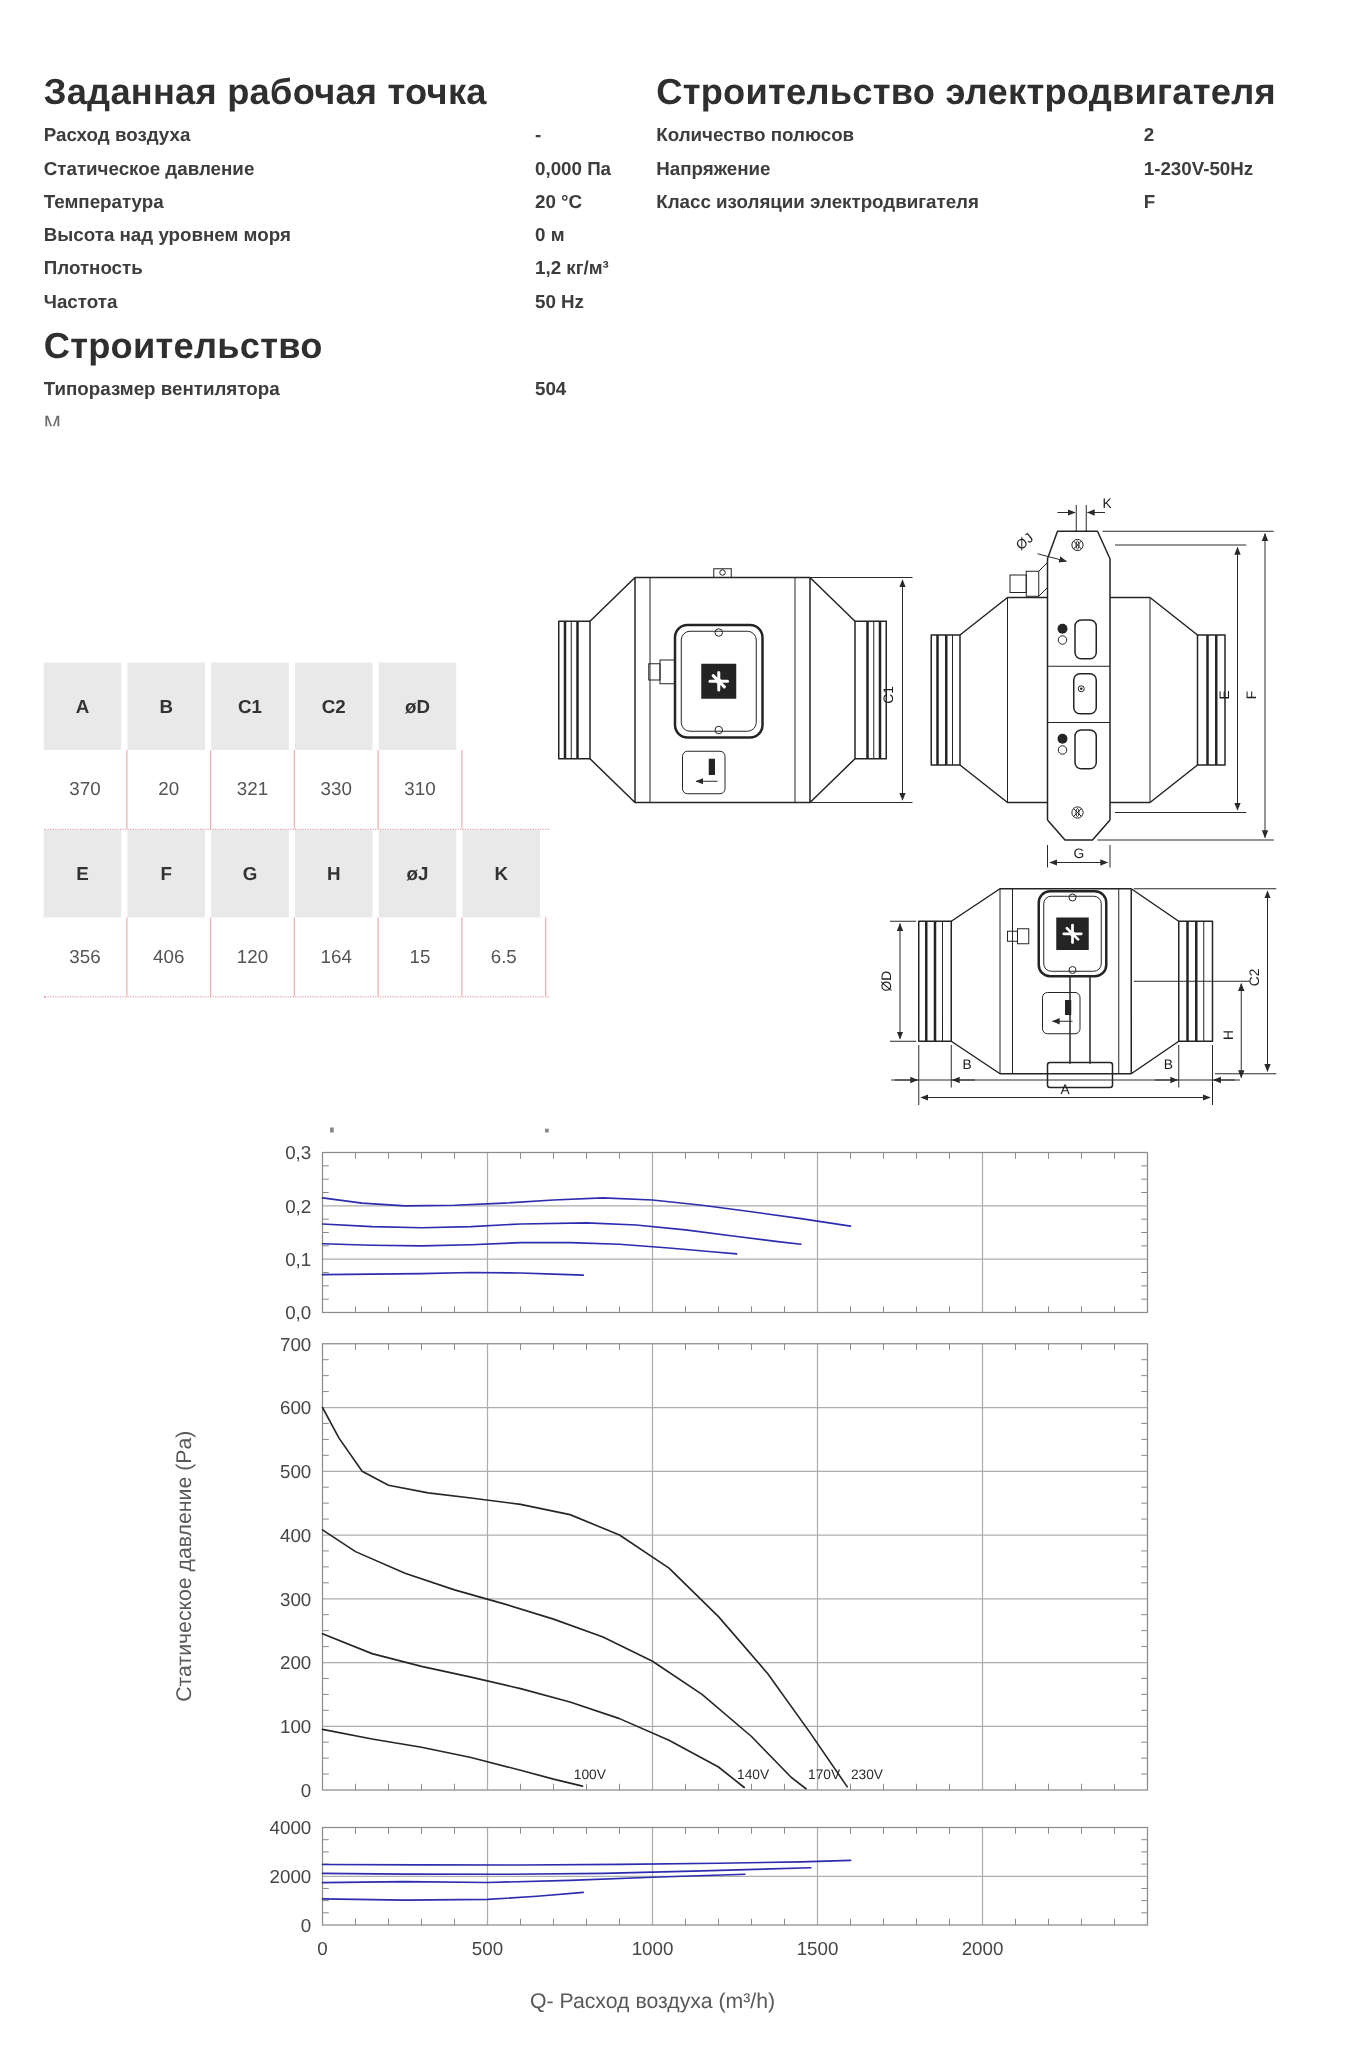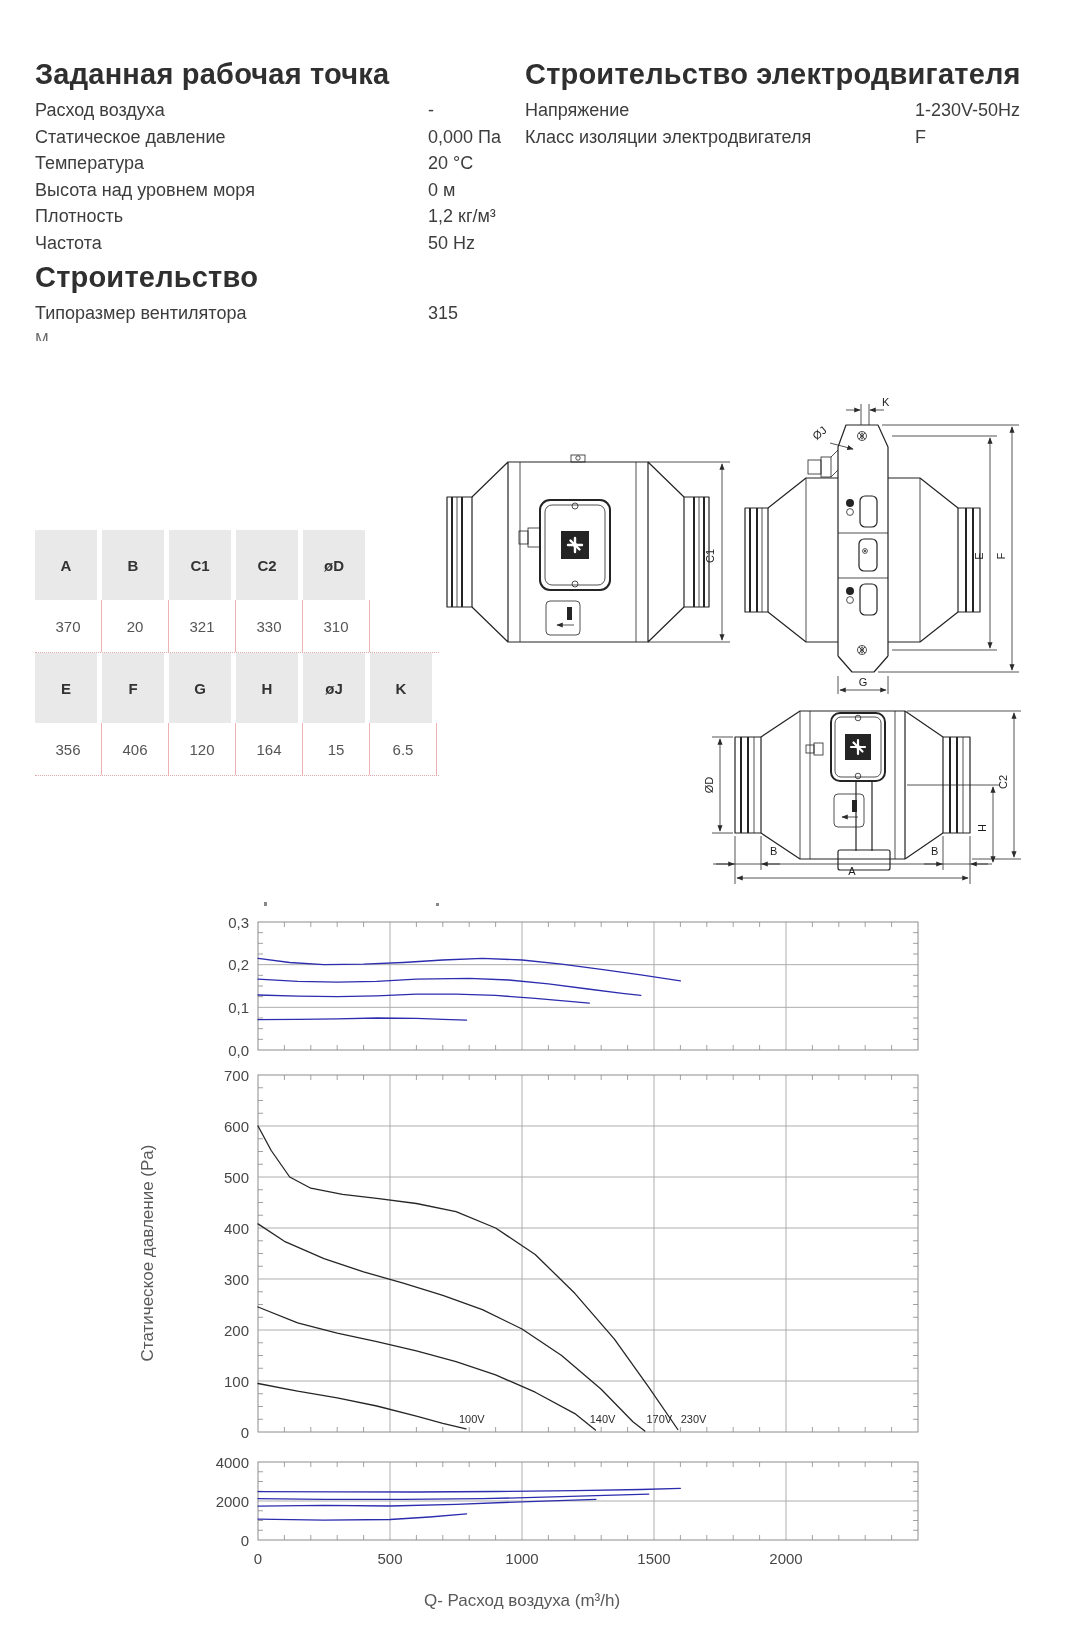--- a/index.html
+++ b/index.html
@@ -1,33 +1,33 @@
 <!DOCTYPE html>
 <html><head>
 <meta charset="utf-8">
 <style>
   *{margin:0;padding:0;box-sizing:border-box}
   html,body{background:#fff}
   body{width:1090px;height:1640px;position:relative;overflow:hidden;
        font-family:"Liberation Sans","DejaVu Sans",sans-serif;color:#3d3d3d}
   .sec{position:absolute}
   .sec h1{font-size:29px;font-weight:700;color:#2f2f2f;letter-spacing:.2px;margin-bottom:9px;white-space:nowrap}
-  .prow{position:relative;height:26.6px;font-size:18px;font-weight:400;color:#3d3d3d;white-space:nowrap}
+  .prow{position:relative;height:26.6px;font-size:15px;font-weight:700;color:#3d3d3d;white-space:nowrap}
   .prow .val{position:absolute;top:0}
   #op-sec .val{left:393px}
   #motor-sec .val{left:390px}
   #con-sec .val{left:393px}
   .clipped{height:11px;overflow:hidden;font-size:16.5px;color:#6a6a6a}
   
   #dims{position:absolute;left:35px;top:530px;width:404px}
   .tgroup{border-bottom:1px dotted #e0a8a8}
   .hrow,.vrow{display:flex}
   .hcell{width:62px;height:70px;margin-right:5px;background:#e9e9e9;display:flex;align-items:center;justify-content:center;
          font-size:15px;font-weight:bold;color:#333}
-  .vcell{width:67px;height:52px;display:flex;align-items:center;justify-content:center;
+  .vcell{width:67px;height:63px;display:flex;align-items:center;justify-content:center;
          font-size:15px;color:#555;border-right:1px solid #efb2b2}
   
   svg{position:absolute}
   .ol{stroke:#242424;stroke-width:1.2;fill:none;stroke-linejoin:round}
   .olt{stroke:#242424;stroke-width:.8;fill:none}
   .thk{stroke:#242424;stroke-width:2;fill:none}
   .dim{stroke:#2a2a2a;stroke-width:.8;fill:none}
   .dtxt{font-size:11px;fill:#1d1d1d}
   .ticklbl{font-size:15px;fill:#474747;font-weight:300}
   .anno{font-size:11px;fill:#2b2b2b}
@@ -60,34 +60,38 @@
   </div>
   <div class="prow">
     <span>Частота</span>
     <span class="val">50 Hz</span>
   </div>
 </div>
 
 <div id="motor-sec" class="sec" style="left:525px;top:58px;width:540px">
   <h1>Строительство электродвигателя</h1>
   <div class="prow">
+    <span>Количество полюсов</span>
+    <span class="val">2</span>
+  </div>
+  <div class="prow">
     <span>Напряжение</span>
     <span class="val">1-230V-50Hz</span>
   </div>
   <div class="prow">
     <span>Класс изоляции электродвигателя</span>
     <span class="val">F</span>
   </div>
 </div>
 
 <div id="con-sec" class="sec" style="left:35px;top:261px;width:470px">
   <h1>Строительство</h1>
   <div class="prow">
     <span>Типоразмер вентилятора</span>
-    <span class="val">315</span>
+    <span class="val">504</span>
   </div>
   <div class="clipped">М</div>
 </div>
 
 <div id="dims">
   <div class="tgroup">
     <div class="hrow">
       <div class="hcell">A</div>
       <div class="hcell">B</div>
       <div class="hcell">C1</div>

